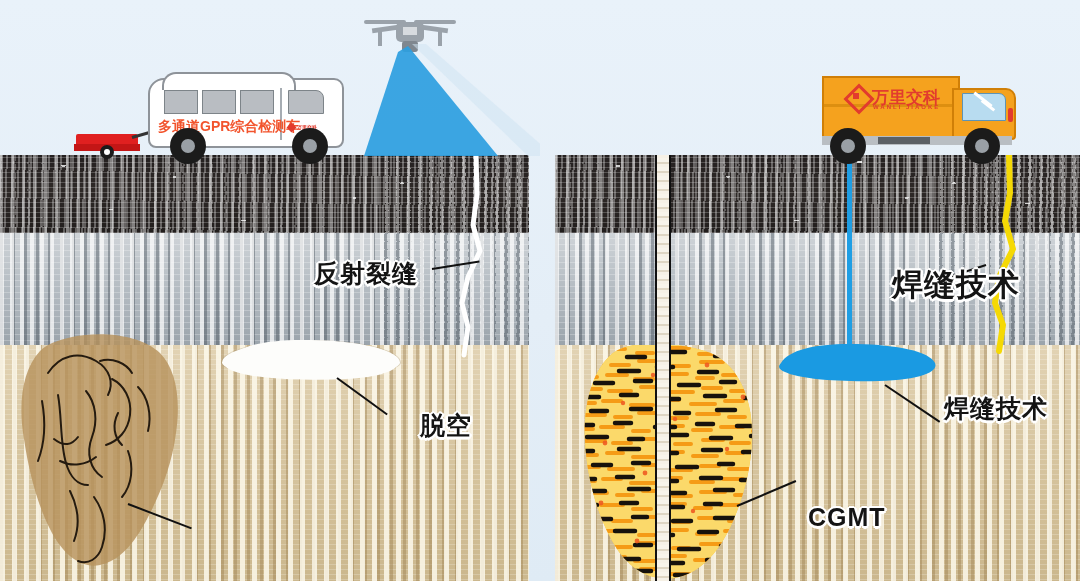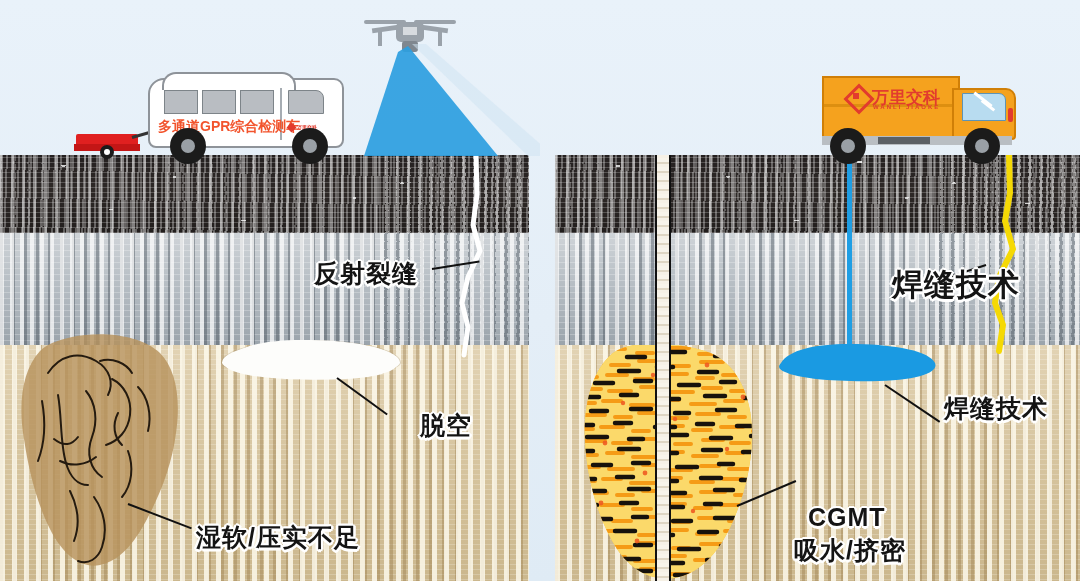--- a/index.html
+++ b/index.html
@@ -302,25 +302,23 @@
     <div class="hub" style="left:153px;top:63px;width:14px;height:14px;"></div>
   </div>
 
   <div class="leader" style="left:432px;top:268px;width:48px;transform:rotate(-9deg);"></div>
   <div class="label" style="left:314px;top:257px;font-size:25px;">反射裂缝</div>
 
   <div class="leader" style="left:337px;top:377px;width:62px;transform:rotate(36deg);"></div>
   <div class="label" style="left:420px;top:409px;font-size:25px;">脱空</div>
 
   <div class="leader" style="left:128px;top:503px;width:68px;transform:rotate(21deg);"></div>
-  <div class="label" style="left:196px;top:521px;font-size:25px;">湿软/压实不足</div>
 
   <div class="leader" style="left:986px;top:264px;width:62px;transform:rotate(162deg);"></div>
   <div class="label" style="left:892px;top:264px;font-size:31px;">焊缝技术</div>
 
   <div class="leader" style="left:885px;top:384px;width:66px;transform:rotate(34deg);"></div>
   <div class="label" style="left:944px;top:392px;font-size:25px;">焊缝技术</div>
 
   <div class="leader" style="left:737px;top:505px;width:64px;transform:rotate(-23deg);"></div>
   <div class="label" style="left:808px;top:503px;font-size:25px;">CGMT</div>
-  <div class="label" style="left:794px;top:534px;font-size:25px;">吸水/挤密</div>
 
 </div>
 
 </body></html>

